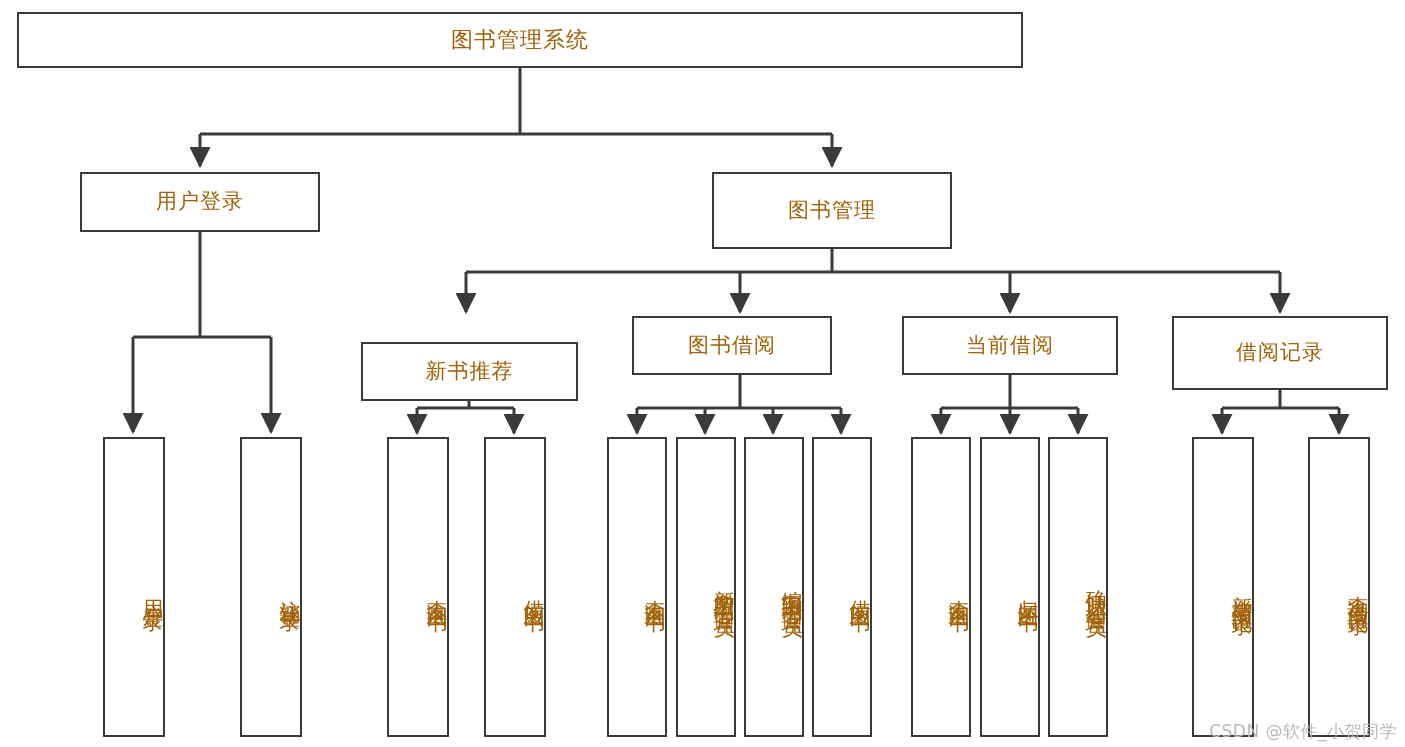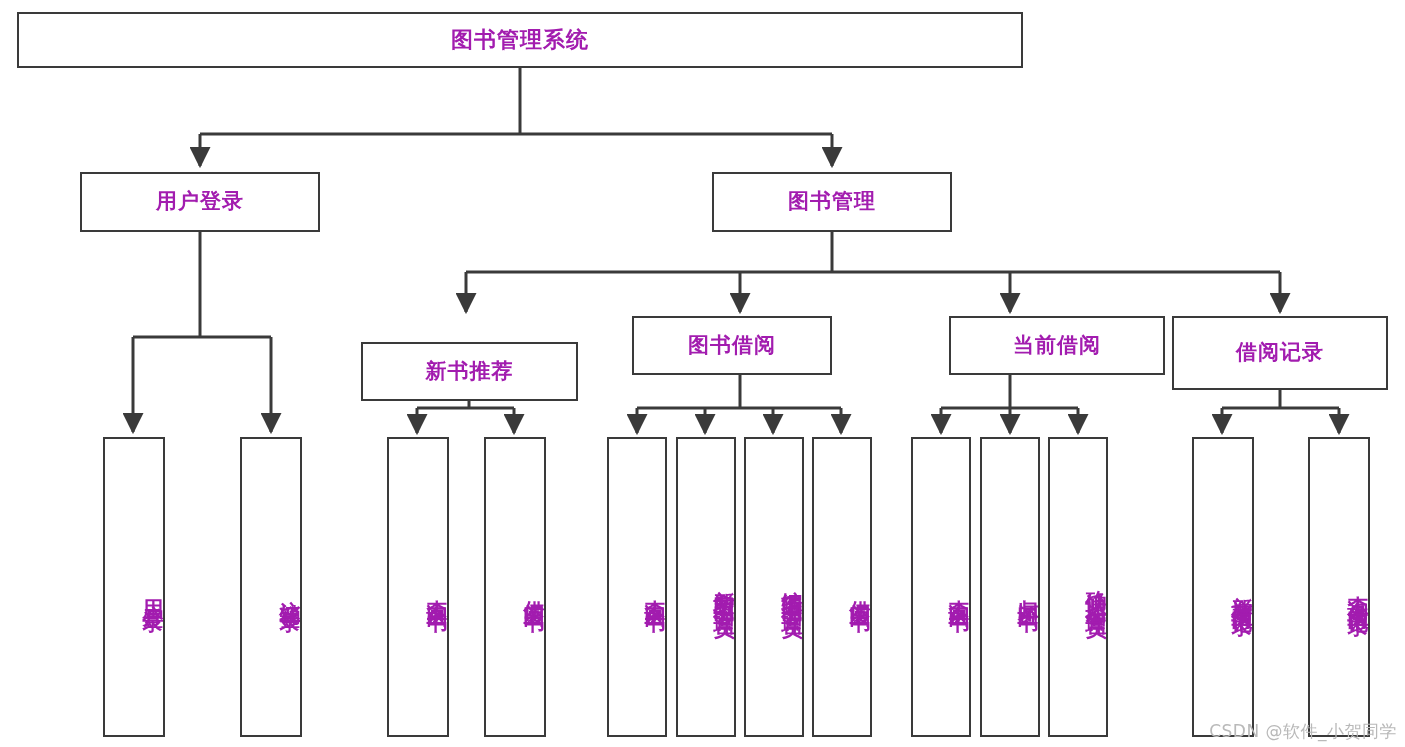--- a/index.html
+++ b/index.html
@@ -29,22 +29,21 @@
     pointer-events: none;
   }
   .node {
     position: absolute;
     box-sizing: border-box;
     background: #ffffff;
     border: 2px solid #3a3a3a;
     display: flex;
     align-items: center;
     justify-content: center;
-    color: #a21caf;
-    font-weight: bold;
+    color: #a16207;
   }
   .node-h {
     font-size: 21px;
     letter-spacing: 1px;
     line-height: 1.2;
   }
   .node-root {
     font-size: 22px;
   }
   .node-v {
@@ -124,25 +123,25 @@
       <path d="M 1280 375 L 1280 408"></path>
       <path d="M 1222 408 L 1339 408"></path>
       <path d="M 1222 408 L 1222 433" marker-end="url(#arrow)"></path>
       <path d="M 1339 408 L 1339 433" marker-end="url(#arrow)"></path>
     </g>
   </svg>
 
   <div class="node node-h node-root" style="left:17px; top:12px; width:1006px; height:56px;">图书管理系统</div>
 
   <div class="node node-h" style="left:80px; top:172px; width:240px; height:60px;">用户登录</div>
-  <div class="node node-h" style="left:712px; top:172px; width:240px; height:60px;">图书管理</div>
+  <div class="node node-h" style="left:712px; top:172px; width:240px; height:77px;">图书管理</div>
 
   <div class="node node-h" style="left:361px; top:316px; width:217px; height:59px;margin-top:26px;">新书推荐</div>
   <div class="node node-h" style="left:632px; top:316px; width:200px; height:59px;">图书借阅</div>
-  <div class="node node-h" style="left:902px; top:316px; width:216px; height:59px;margin-left:47px;">当前借阅</div>
+  <div class="node node-h" style="left:902px; top:316px; width:216px; height:59px;">当前借阅</div>
   <div class="node node-h" style="left:1172px; top:316px; width:216px; height:74px;">借阅记录</div>
 
   <div class="node node-v" style="left:103px; top:437px; width:62px; height:300px;">
     <span>用户登录</span>
   </div>
   <div class="node node-v" style="left:240px; top:437px; width:62px; height:300px;">
     <span>注销登录</span>
   </div>
 
   <div class="node node-v" style="left:387px; top:437px; width:62px; height:300px;">

